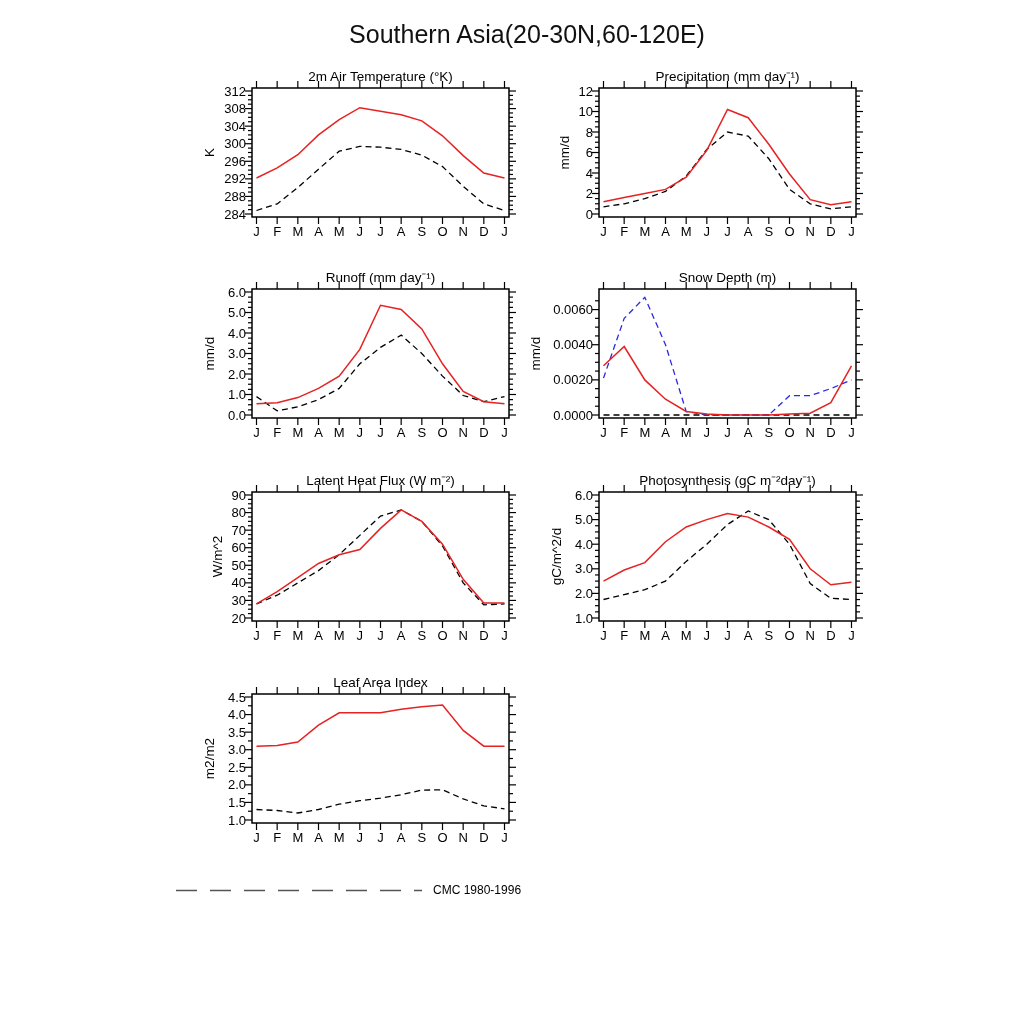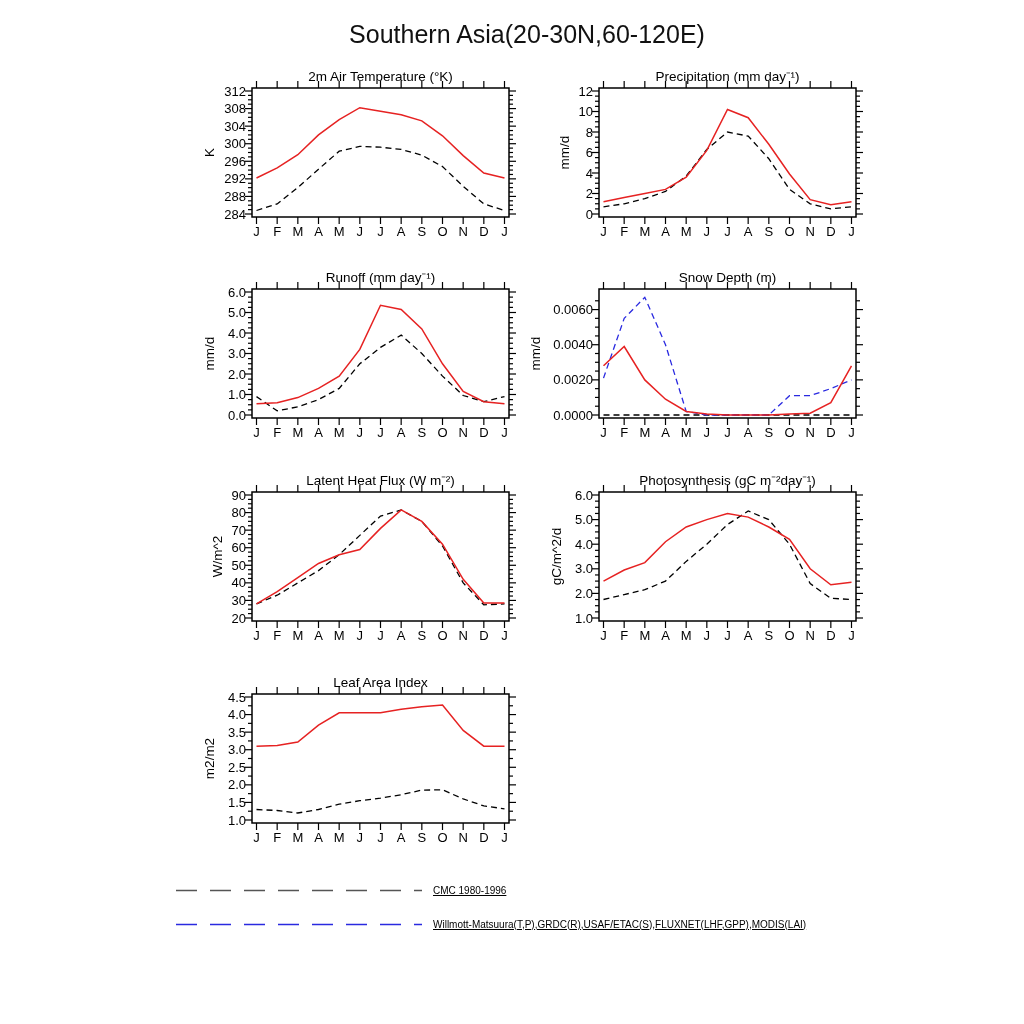--- a/index.html
+++ b/index.html
@@ -4,21 +4,21 @@
 <style>
   html,body{margin:0;padding:0;background:#ffffff;}
   #figure{position:relative;width:1024px;height:1024px;background:#ffffff;
           font-family:"Liberation Sans",sans-serif;color:#000;overflow:hidden;margin-left:20px;}
   #main-title{position:absolute;top:20px;left:0;width:1014px;text-align:center;
               font-size:25px;color:#111;}
   svg text{font-family:"Liberation Sans",sans-serif;fill:#000;}
   #figure-canvas{position:absolute;top:0;left:0;}
   .legend-row{position:absolute;left:155px;display:flex;align-items:center;height:18px;}
   .legend-sample{display:block;margin-right:10px;}
-  .legend-label{font-size:10px;white-space:nowrap;text-decoration:underline;}
+  .legend-label{font-size:12px;white-space:nowrap;}
 </style>
 </head>
 <body>
 
 <div id="figure">
   <div id="main-title">Southern Asia(20-30N,60-120E)</div>
 
   <svg id="figure-canvas" width="1024" height="1024">
       <g>
         <rect x="232" y="88" width="257" height="129" fill="none" stroke="#000" stroke-width="1.5"></rect>
@@ -709,20 +709,14 @@
       </g>
     </svg>
 
   <div class="legend-row" style="top:881px">
     <svg class="legend-sample" width="248" height="9">
       <line x1="1" y1="4.5" x2="247" y2="4.5" stroke-width="1.4" stroke="#555555" stroke-dasharray="21 13"></line>
     </svg>
     <span class="legend-label">CMC 1980-1996</span>
   </div>
 
-  <div class="legend-row" style="top:915px">
-    <svg class="legend-sample" width="248" height="9">
-      <line x1="1" y1="4.5" x2="247" y2="4.5" stroke-width="1.4" stroke="#2a2ae0" stroke-dasharray="21 13"></line>
-    </svg>
-    <span class="legend-label">Willmott-Matsuura(T,P),GRDC(R),USAF/ETAC(S),FLUXNET(LHF,GPP),MODIS(LAI)</span>
-  </div>
 
 </div>
 
 </body></html>

